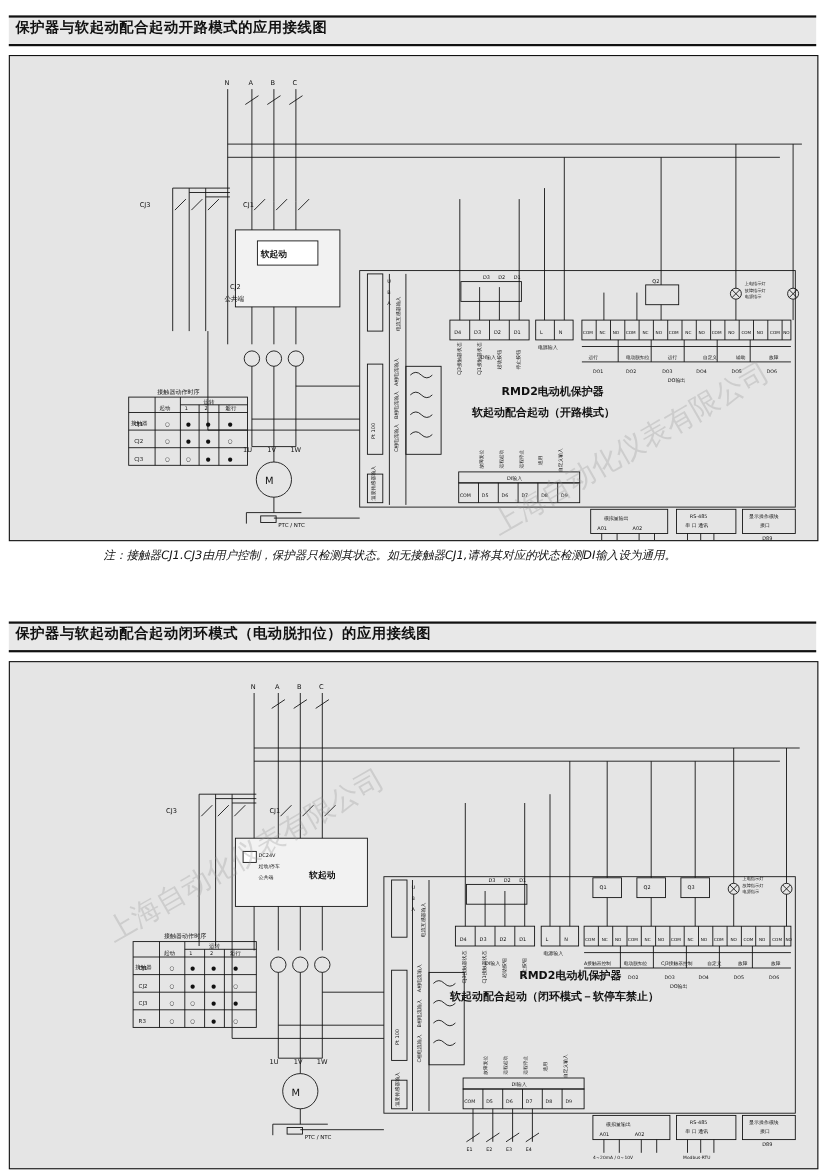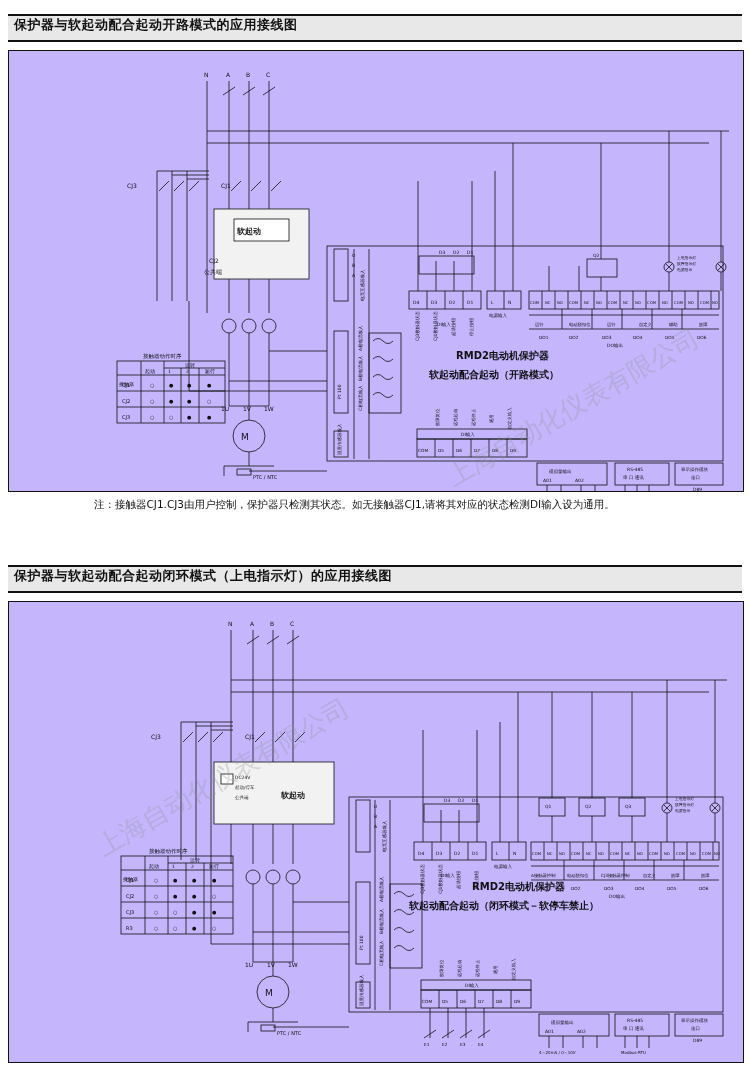--- a/index.html
+++ b/index.html
@@ -10,21 +10,21 @@
   }
   .section-title{
     position:absolute;left:8px;width:734px;height:24px;
     background:#e8e8e8;border-top:2px solid #111;border-bottom:2px solid #111;
     display:flex;
   }
   .section-title span{
     font-size:13px;font-weight:bold;letter-spacing:0.5px;padding-left:6px;
     font-family:"DejaVu Sans","Liberation Sans",sans-serif;
   }
-  .panel{position:absolute;left:8px;width:734px;border:1px solid #111;background:#c4b5fd;}
+  .panel{position:absolute;left:8px;width:734px;border:1px solid #111;background:#e5e5e5;}
   .diagram{position:absolute;left:0;top:0;width:100%;height:100%;}
   .note{
     position:absolute;font-size:10.5px;color:#111;white-space:nowrap;
   }
   .wm{
     position:absolute;color:rgba(150,150,150,0.30);font-size:26px;
     transform:rotate(-30deg);white-space:nowrap;pointer-events:none;
     font-family:"DejaVu Sans","Liberation Sans",sans-serif;
   }
   svg text{font-family:"DejaVu Sans","Liberation Sans",sans-serif;}
@@ -343,24 +343,24 @@
     <text x="672" y="420" font-size="4.5">显示操作模块</text>
     <text x="682" y="428" font-size="4.5">接口</text>
     <text x="684" y="440" font-size="4.5">D89</text>
 
     <text x="447" y="308" font-size="10" font-weight="bold">RMD2电动机保护器</text>
     <text x="420" y="327" font-size="10" font-weight="bold">软起动配合起动（开路模式）</text>
   </g>
 </svg>
 </div>
 
-<div class="note" style="left:94px;top:498px;">注：接触器CJ1.CJ3由用户控制，保护器只检测其状态。如无接触器CJ1,请将其对应的状态检测DI输入设为通用。</div>
+<div class="note" style="left:94px;top:498px;font-style:italic;">注：接触器CJ1.CJ3由用户控制，保护器只检测其状态。如无接触器CJ1,请将其对应的状态检测DI输入设为通用。</div>
 
 <div class="section-title" style="top:565px;">
-  <span>保护器与软起动配合起动闭环模式（上电指示灯）的应用接线图</span>
+  <span>保护器与软起动配合起动闭环模式（电动脱扣位）的应用接线图</span>
 </div>
 
 <div class="panel" style="top:601px;height:460px;">
 <svg class="diagram" viewBox="0 0 734 460">
   <g stroke="#111" fill="none" stroke-width="0.8">
     <line x1="222" y1="28" x2="222" y2="262"></line>
     <line x1="244" y1="28" x2="244" y2="128"></line>
     <line x1="264" y1="28" x2="264" y2="128"></line>
     <line x1="284" y1="28" x2="284" y2="128"></line>
     <line x1="238" y1="42" x2="250" y2="34"></line>

